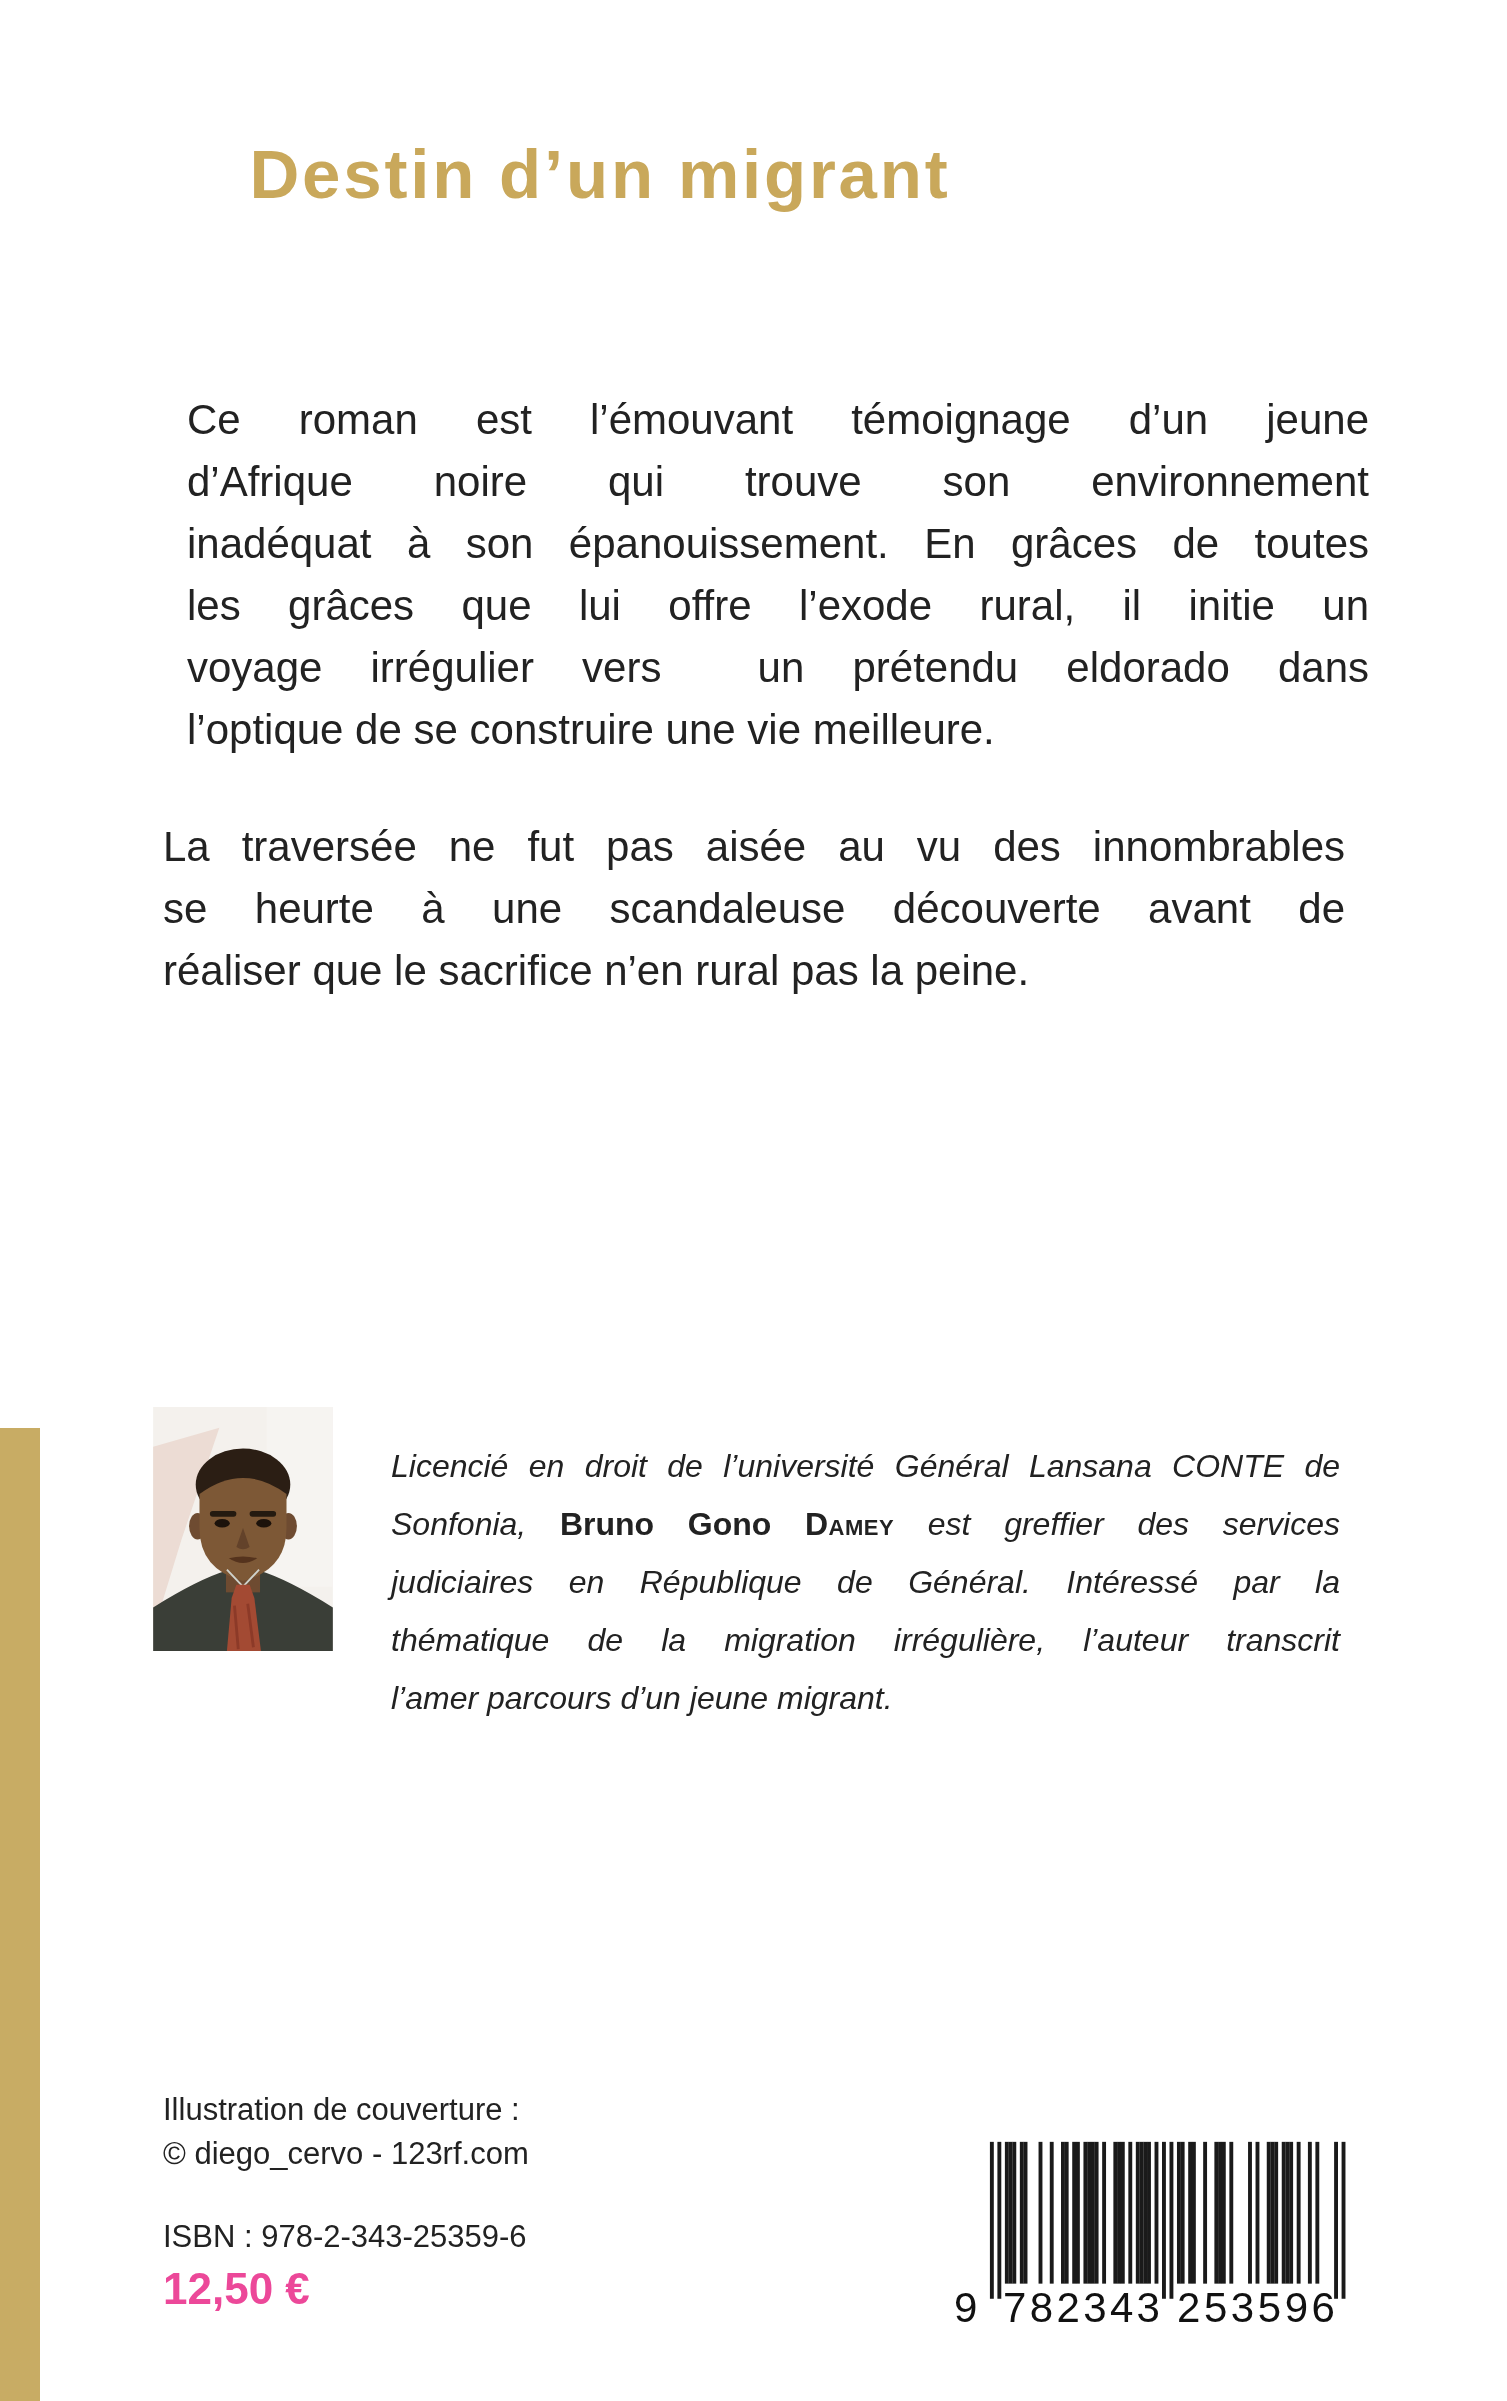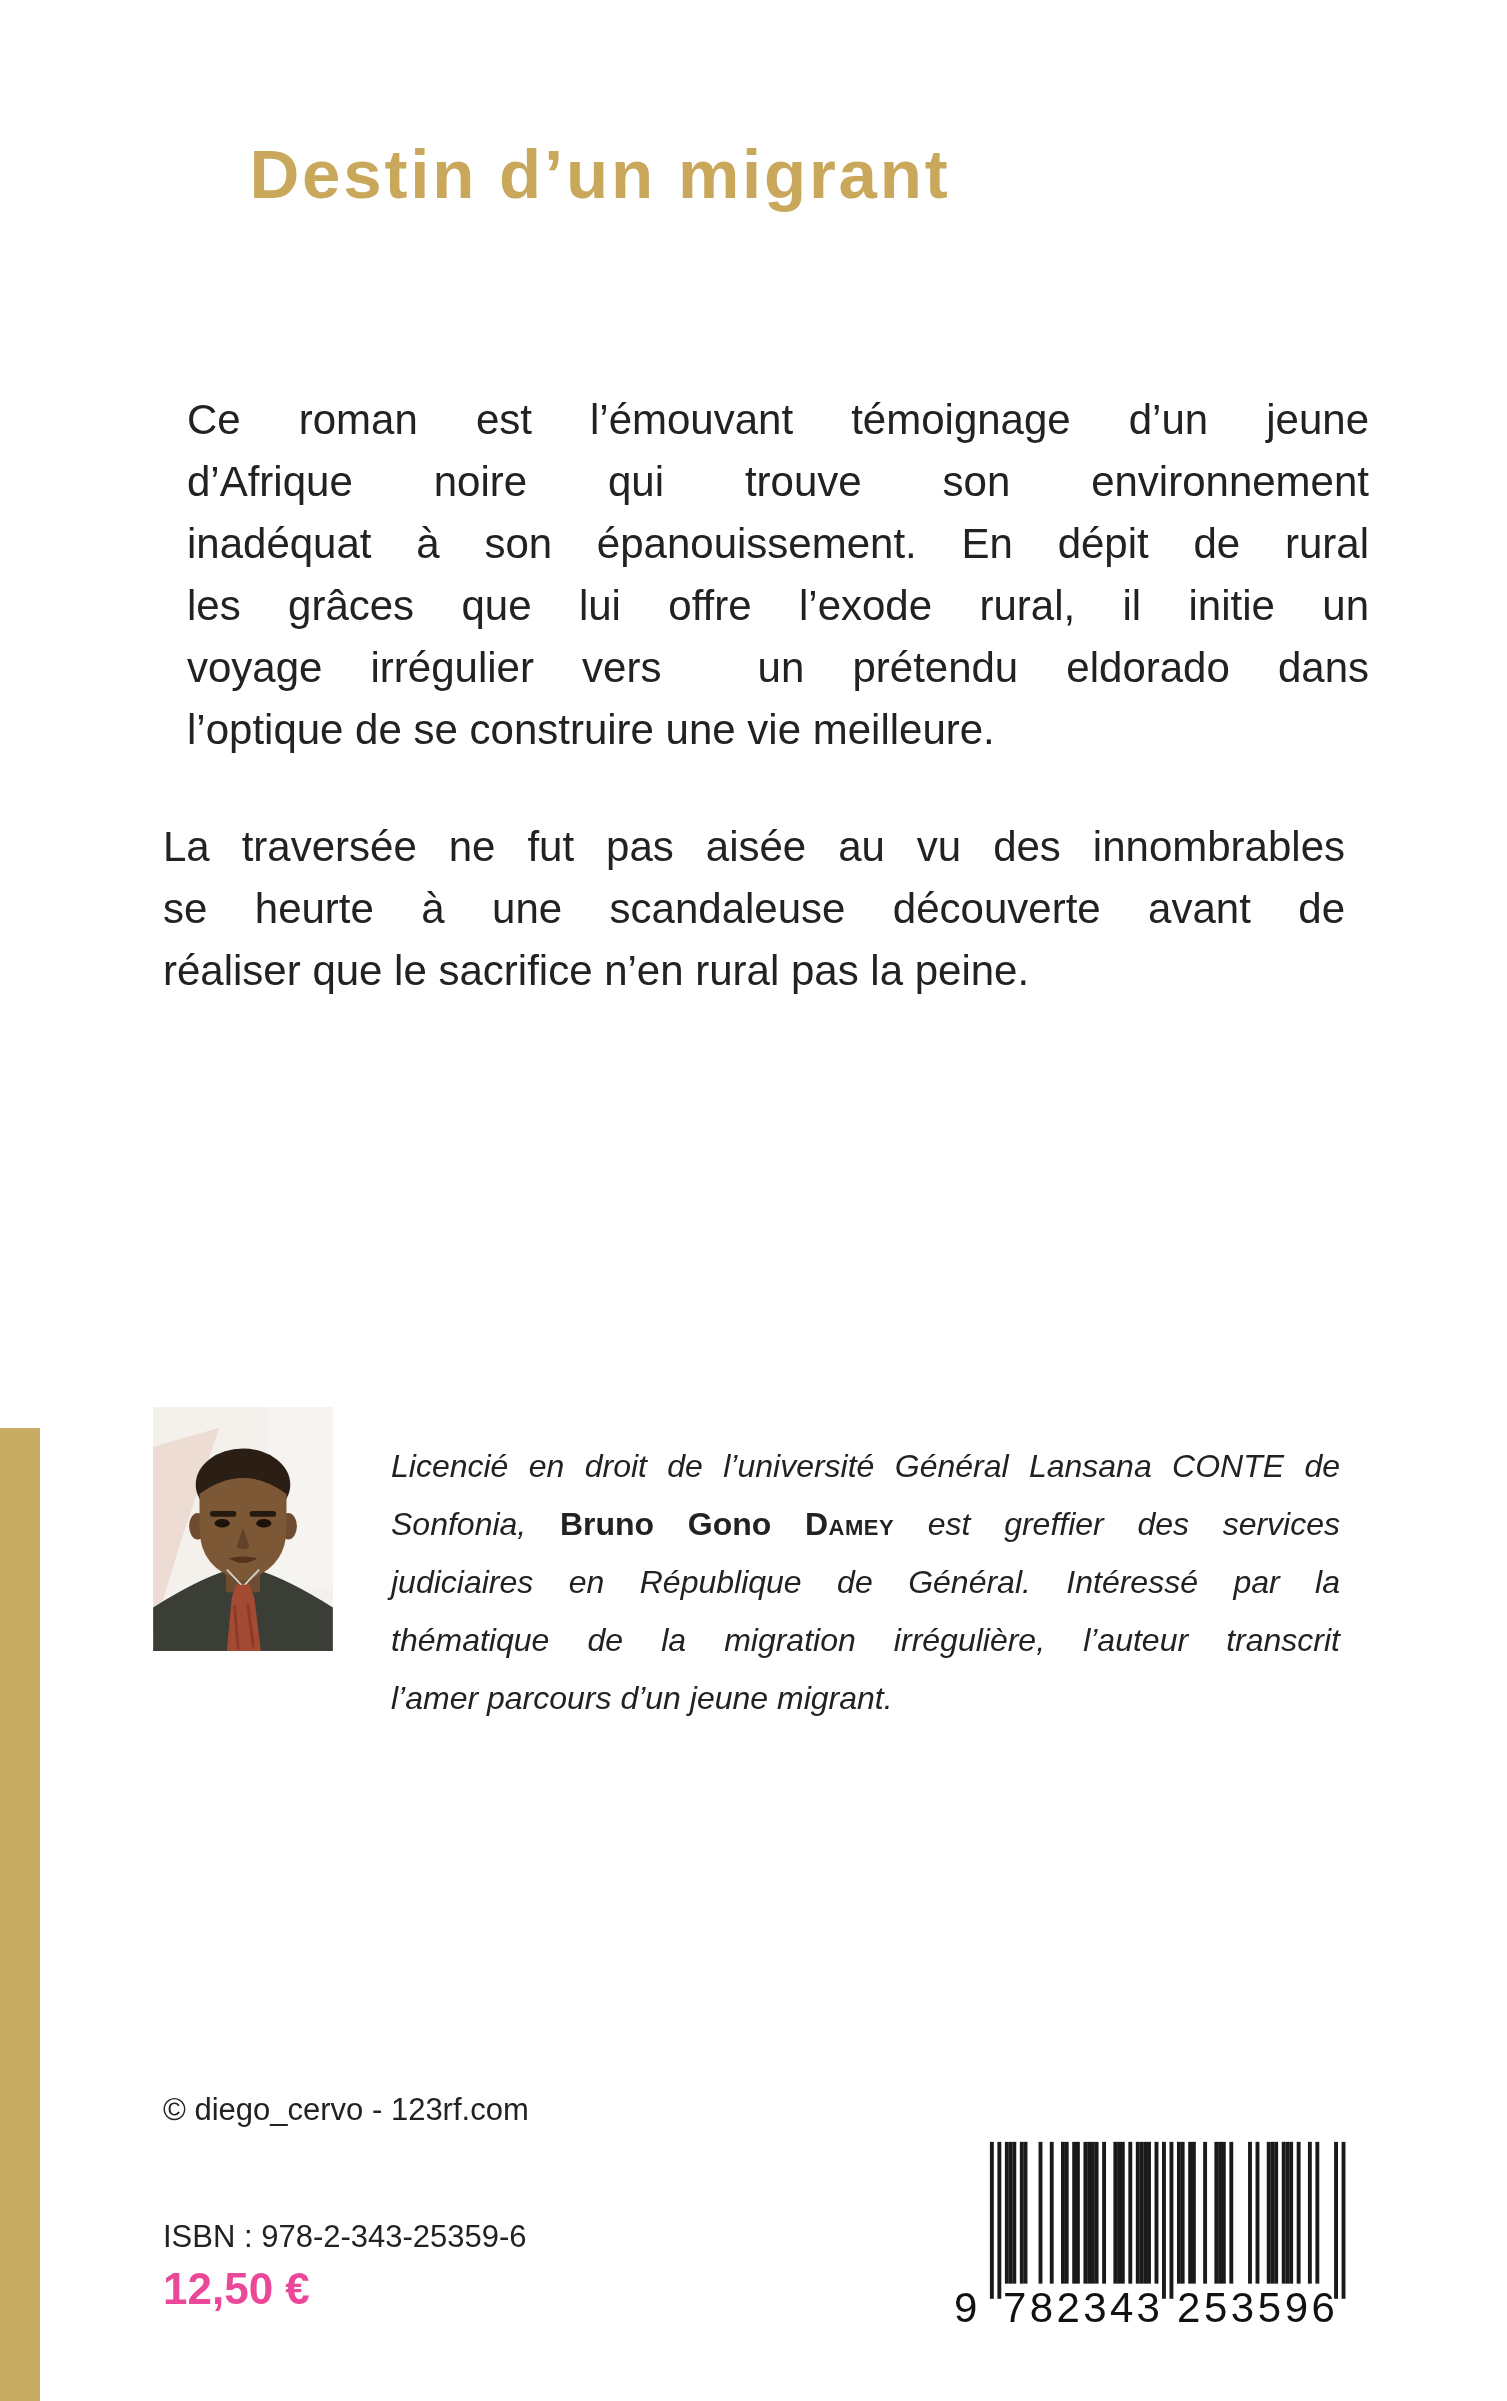--- a/index.html
+++ b/index.html
@@ -82,21 +82,21 @@
 
 <div class="page" style="--gold-title: #C9A85B; --gold-stripe: #C8AC64; --ink: #222222;">
 
   <div class="gold-stripe"></div>
 
   <h1 class="title">Destin d’un migrant</h1>
 
   <div class="synopsis p1" id="para1">
       <div class="line">Ce roman est l’émouvant témoignage d’un jeune</div>
       <div class="line">d’Afrique noire qui trouve son environnement</div>
-      <div class="line">inadéquat à son épanouissement. En dépit de rural</div>
+      <div class="line">inadéquat à son épanouissement. En grâces de toutes</div>
       <div class="line">les grâces que lui offre l’exode rural, il initie un</div>
       <div class="line">voyage irrégulier vers&nbsp; un prétendu eldorado dans</div>
       <div class="line last">l’optique de se construire une vie meilleure.</div>
     </div>
 
   <div class="synopsis p2" id="para2">
       <div class="line">La traversée ne fut pas aisée au vu des innombrables</div>
       <div class="line">se heurte à une scandaleuse découverte avant de</div>
       <div class="line last">réaliser que le sacrifice n’en rural pas la peine.</div>
     </div>
@@ -139,20 +139,21 @@
 
   <div class="bio" id="bio">
       <div class="line"><span class="">Licencié en droit de l’université Général Lansana CONTE de</span></div>
       <div class="line"><span class="">Sonfonia, </span><span class="seg-bold seg-upright">Bruno Gono </span><span class="seg-bold seg-upright seg-smallcaps">Damey</span><span class=""> est greffier des services</span></div>
       <div class="line"><span class="">judiciaires en République de Général. Intéressé par la</span></div>
       <div class="line"><span class="">thématique de la migration irrégulière, l’auteur transcrit</span></div>
       <div class="line last"><span class="">l’amer parcours d’un jeune migrant.</span></div>
     </div>
 
   <div class="credits">
+    <div>Illustration de couverture :</div>
     <div>© diego_cervo - 123rf.com</div>
   </div>
 
   <div class="isbn">ISBN : 978-2-343-25359-6</div>
 
   <div class="price">12,50 €</div>
 
   <div class="barcode">
     <svg id="barcode-svg" width="397" height="166" viewBox="0 0 420 175" xmlns="http://www.w3.org/2000/svg">
         <rect x="38.00" y="8" width="4.11" height="166" fill="#1A1A1A"></rect>

